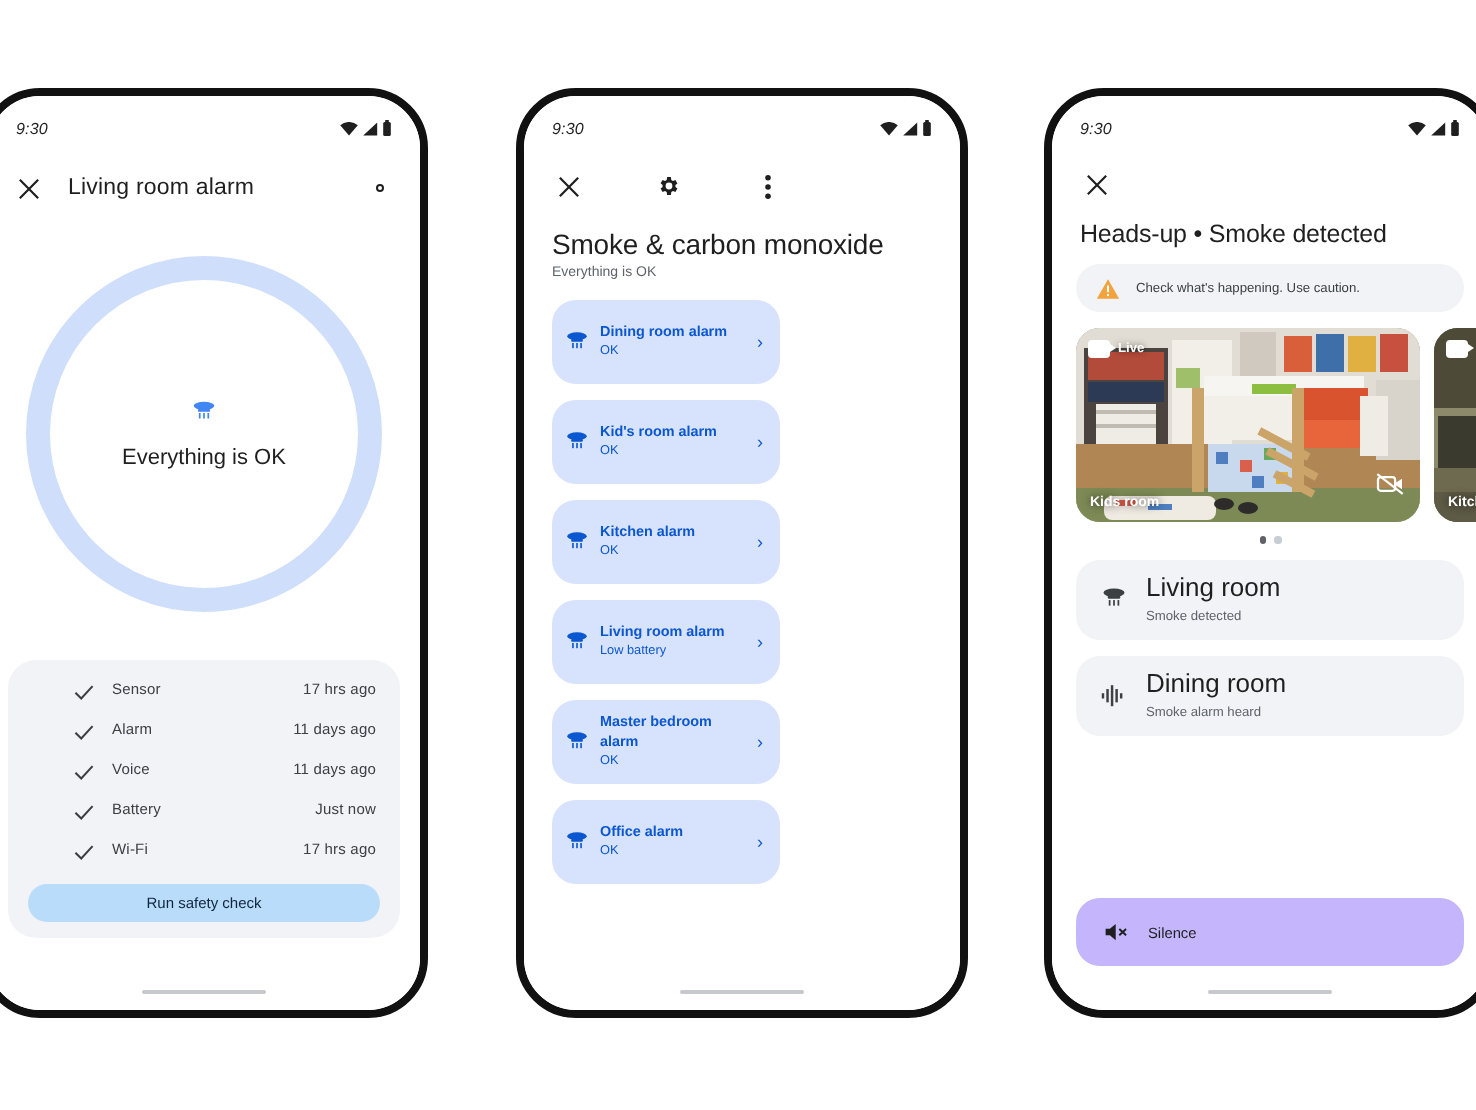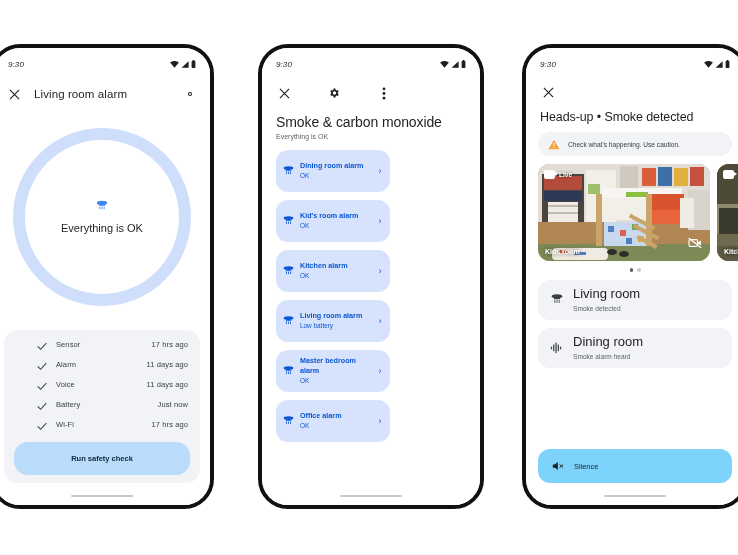--- a/index.html
+++ b/index.html
@@ -55,22 +55,22 @@
   .checklist{
     margin:8px 10px 0 10px;background:#f1f3f7;border-radius:14px;
     padding:6px 0 8px 0;
   }
   .chk-row{display:flex;padding:4px 12px;margin-left:20px;}
   .chk-mark{width:12px;height:12px;margin-right:8px;flex:none;}
   .chk-name{font-size:7.5px;color:#3c4043;flex:1;letter-spacing:.1px;}
   .chk-time{font-size:7.5px;color:#3c4043;letter-spacing:.1px;}
   .safety-btn{
     margin:6px 10px 0 10px;background:#b9dcfb;border-radius:14px;
-    height:33px;display:flex;align-items:center;justify-content:center;
-    font-size:7.5px;color:#11263e;font-weight:bold;cursor:pointer;
+    height:19px;display:flex;align-items:center;justify-content:center;
+    font-size:7.5px;color:#11263e;font-weight:normal;cursor:pointer;
   }
 
   
   .s2-appbar{display:flex;align-items:center;padding:6px 14px 0 14px;height:26px;gap:34px;}
   .s2-heading{font-size:14px;color:#1f1f1f;padding:8px 24px 0 14px;letter-spacing:-.1px;}
   .s2-sub{font-size:7px;color:#5f6368;padding:3px 14px 0 14px;}
   .tile-grid{display:flex;flex-wrap:wrap;gap:8px;padding:10px 14px 0 14px;}
   .tile{
     width:114px;min-height:42px;background:#d7e2fd;border-radius:12px;
     display:flex;align-items:center;padding:5px 6px;box-sizing:border-box;cursor:pointer;
@@ -116,21 +116,21 @@
   }
   .ev-ic{width:14px;height:13px;margin-right:9px;flex:none;}
   .ev-name{font-size:13px;color:#1f1f1f;line-height:1.45;}
   .ev-sub{font-size:6.6px;color:#5f6368;line-height:1.5;}
   .actions{position:absolute;left:0;right:0;bottom:22px;display:flex;gap:8px;padding:0 12px;box-sizing:border-box;}
   .act{
     flex:1;height:34px;border-radius:12px;display:flex;align-items:center;padding:0 14px;
     box-sizing:border-box;cursor:pointer;
   }
   .act.e911{background:#f8d6cf;}
-  .act.silence{background:#7dd3fc;}
+  .act.silence{background:#c4b5fd;}
   .act-ic{width:13px;height:12px;margin-right:9px;flex:none;}
   .act-t{font-size:7.4px;}
   .act.e911 .act-t{color:#9b1c10;}
   .act.silence .act-t{color:#1f1f1f;}
 
   .homebar{
     position:absolute;left:50%;transform:translateX(-50%);bottom:8px;
     width:62px;height:2.5px;border-radius:2px;background:#c6c8cc;
   }
 </style>

